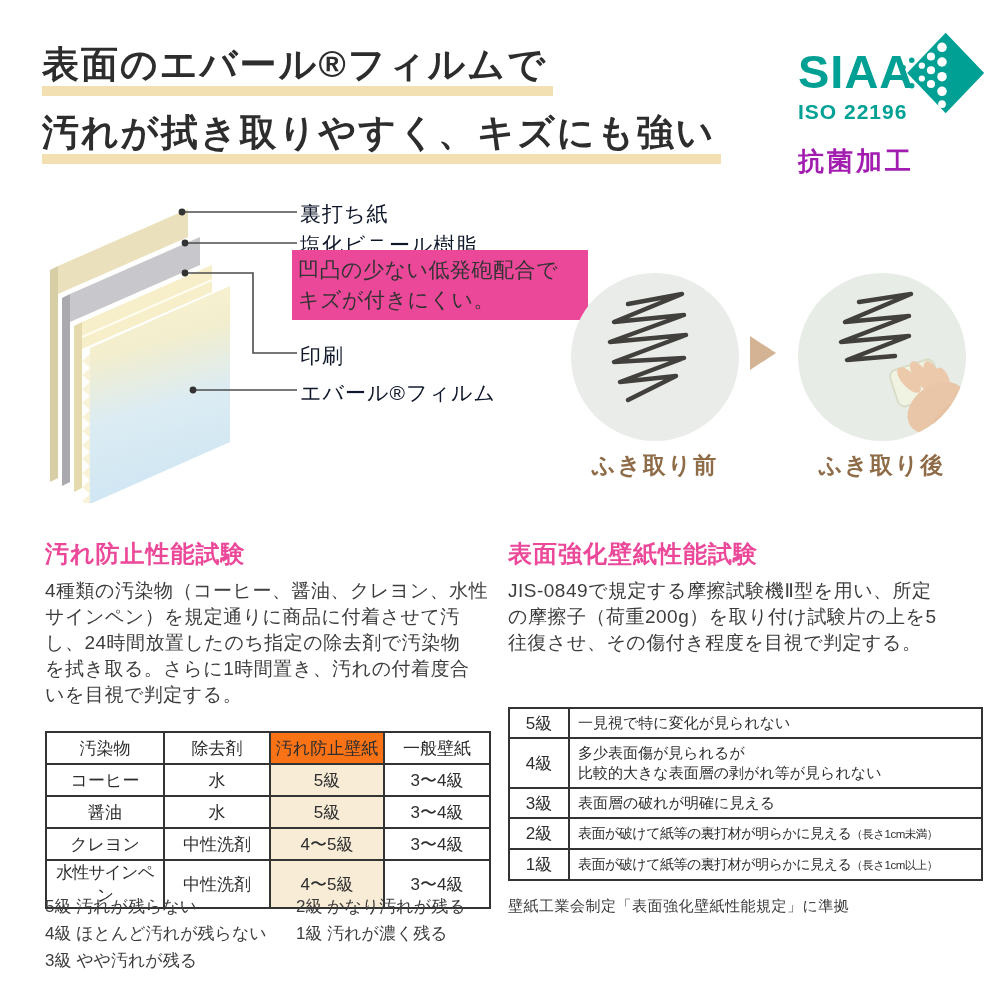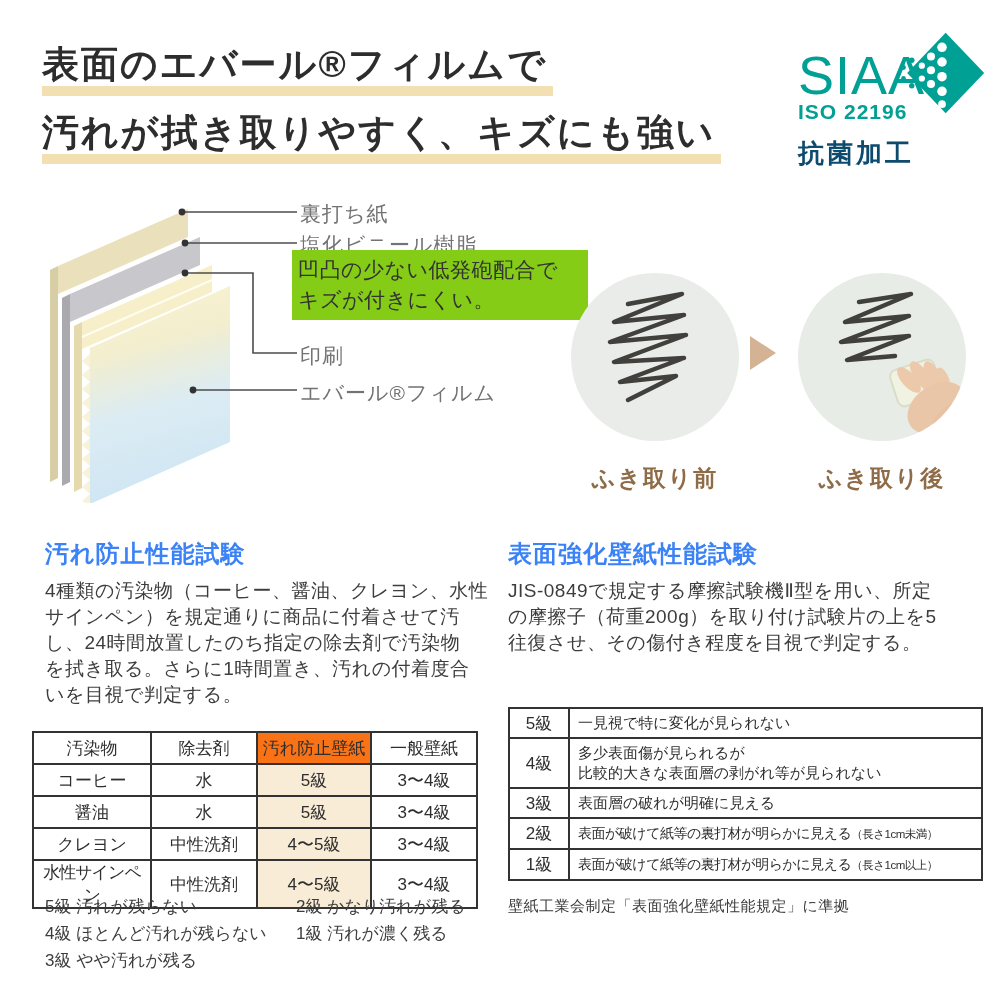--- a/index.html
+++ b/index.html
@@ -8,41 +8,41 @@
   .abs{position:absolute;}
 
   
   .title-line{display:inline-block;font-size:37px;font-weight:bold;color:#2d2d2d;letter-spacing:2px;
     background:linear-gradient(#f2dfb2,#f2dfb2) left bottom/100% 10px no-repeat;
     padding:0 6px 6px 0;white-space:nowrap;}
   .title-gap{height:12px;}
 
   
   .siaa{left:798px;top:34px;width:195px;}
-  .siaa-name{font-size:54px;font-weight:normal;color:#00a095;line-height:1;letter-spacing:1px;}
+  .siaa-name{font-size:47px;font-weight:bold;color:#00a095;line-height:1;letter-spacing:1px;}
   .siaa-iso{font-size:21px;font-weight:bold;color:#00a095;letter-spacing:1px;}
-  .siaa-label{font-size:26px;font-weight:bold;color:#0c4a6e;margin-top:12px;letter-spacing:3px;}
-
-  
-  .dg-label{font-size:21px;color:#737373;white-space:nowrap;letter-spacing:1px;}
-  .dg-note{left:292px;top:250px;width:284px;background:#84cc16;font-size:21px;color:#333;
+  .siaa-label{font-size:26px;font-weight:bold;color:#a21caf;margin-top:20px;letter-spacing:3px;}
+
+  
+  .dg-label{font-size:21px;color:#0f172a;white-space:nowrap;letter-spacing:1px;}
+  .dg-note{left:292px;top:250px;width:284px;background:#ec4899;font-size:21px;color:#333;
     line-height:30px;padding:5px 6px;white-space:pre-line;letter-spacing:0.5px;}
 
   
-  .wipe-label{width:170px;text-align:center;font-size:23px;font-weight:bold;color:#8f6c48;letter-spacing:2px;margin-top:13px;}
+  .wipe-label{width:170px;text-align:center;font-size:23px;font-weight:bold;color:#8f6c48;letter-spacing:2px;}
   .wipe-arrow{width:0;height:0;border-top:17px solid transparent;border-bottom:17px solid transparent;
     border-left:26px solid #d4b394;}
 
   
-  .sec-heading{font-size:24px;font-weight:bold;color:#3b82f6;letter-spacing:1px;}
+  .sec-heading{font-size:24px;font-weight:bold;color:#ec4899;letter-spacing:1px;}
   .sec-para{font-size:19px;color:#3d3d3d;line-height:26px;white-space:pre-line;letter-spacing:0.5px;}
 
   
   table{border-collapse:collapse;margin-top:17px;}
-  .stain-table{left:32px;top:714px;padding-left:36px;}
+  .stain-table{left:45px;top:714px;padding-left:36px;}
   .stain-table td{border:2px solid #333;text-align:center;font-size:17px;color:#2e2e2e;height:30px;padding:0 2px;}
   .stain-table .c0{width:112px;} .stain-table .c1{width:100px;}
   .stain-table .c2{width:108px;} .stain-table .c3{width:100px;}
   .tan-h{background:#f97316;} .tan-c{background:#f8ecd7;}
   .small-cell{font-size:15px;letter-spacing:-1px;border-radius:16px;}
 
   .legend{font-size:17px;color:#3d3d3d;line-height:27px;white-space:nowrap;}
 
   
   .str-table{left:508px;top:690px;}

